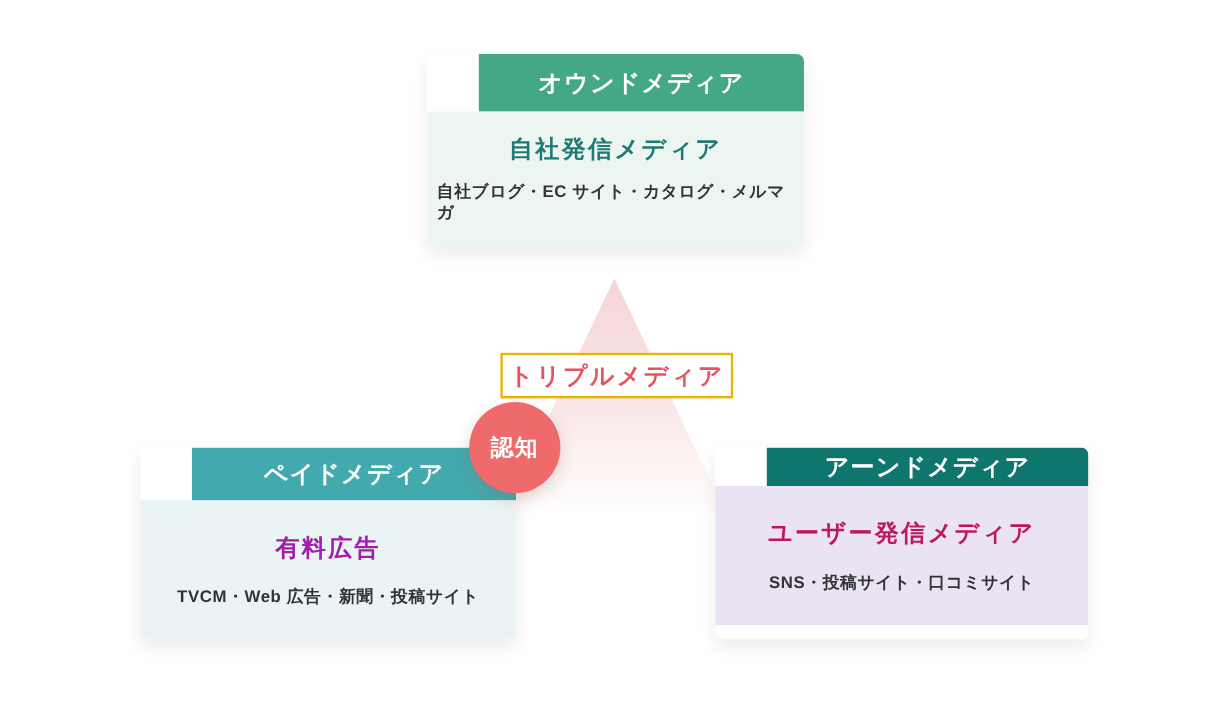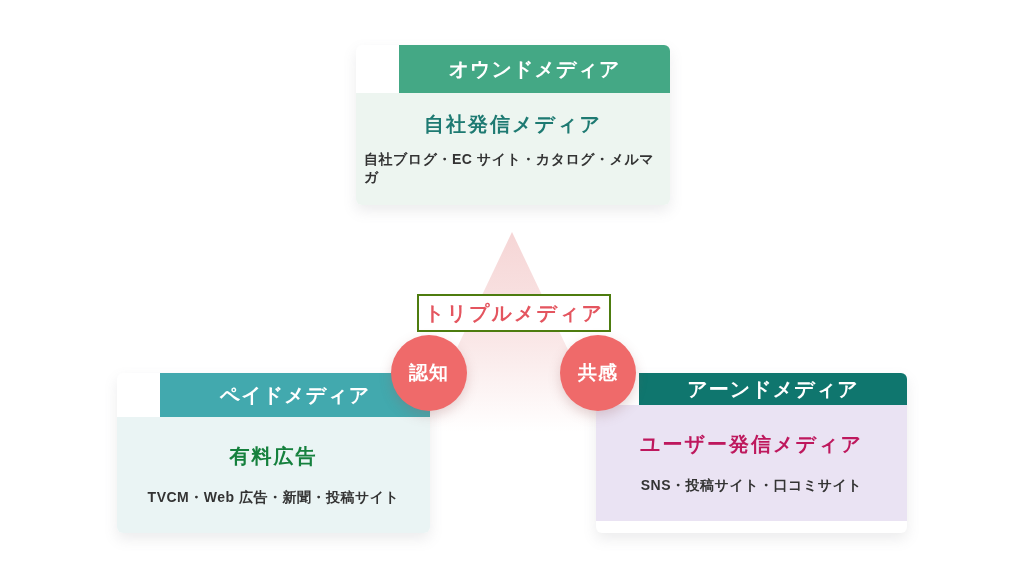--- a/index.html
+++ b/index.html
@@ -30,42 +30,42 @@
   .box-desc { font-weight: 600; font-size: 14px; color: #333333; letter-spacing: 0.5px; }
 
   #owned-box  { left: 356px; top: 45px;  width: 314px; height: 160px; }
   #owned-box .box-header { height: 48px; background: #44a885; }
   #owned-box .box-body   { height: 112px; background: #edf5f0; }
   #owned-box .box-subtitle { color: #1e7a72; }
 
   #paid-box   { left: 117px; top: 373px; width: 313px; height: 160px; }
   #paid-box .box-header { height: 44px; background: #42a9ae; justify-content: center; }
   #paid-box .box-body   { height: 116px; background: #eaf4f4; }
-  #paid-box .box-subtitle { color: #15803d; }
+  #paid-box .box-subtitle { color: #a21caf; }
 
   #earned-box { left: 596px; top: 373px; width: 311px; height: 160px; }
   #earned-box .box-header { height: 32px; background: #0f766e; }
   #earned-box .box-body   { height: 116px; background: #eae3f3; }
   #earned-box .box-subtitle { color: #be185d; }
 
   
   .node-circle {
     position: absolute; z-index: 4; width: 76px; height: 76px; border-radius: 50%;
     background: #ef6a6a; color: #ffffff; font-weight: bold; font-size: 19px;
     display: flex; align-items: center; justify-content: center; letter-spacing: 1px;
     box-shadow: 0 5px 12px rgba(150,90,90,0.25);
   }
   #circle-top   { left: 474px; top: 189px; }
   #circle-left  { left: 391px; top: 335px; }
   #circle-right { left: 560px; top: 335px; }
 
   
   .center-label {
     position: absolute; z-index: 3; left: 417px; top: 294px; width: 194px; height: 38px;
-    background: #ffffff; border: 2px solid #4d7c0f; display: flex; align-items: center;
+    background: #ffffff; border: 2px solid #eab308; display: flex; align-items: center;
     justify-content: center; color: #e4555f; font-weight: bold; font-size: 20px;
     letter-spacing: 2px;
   }
 </style>
 </head>
 <body>
 
 <div class="canvas">
 
   <svg class="triangle-svg" width="1024" height="586" viewBox="0 0 1024 586" aria-hidden="true">
@@ -109,17 +109,14 @@
     </div>
   </div>
 
   <div class="center-label">
     <span>トリプルメディア</span>
   </div>
 
   <div class="node-circle" id="circle-left">
     <span>認知</span>
   </div>
-  <div class="node-circle" id="circle-right">
-    <span>共感</span>
-  </div>
 
 </div>
 
 </body></html>

